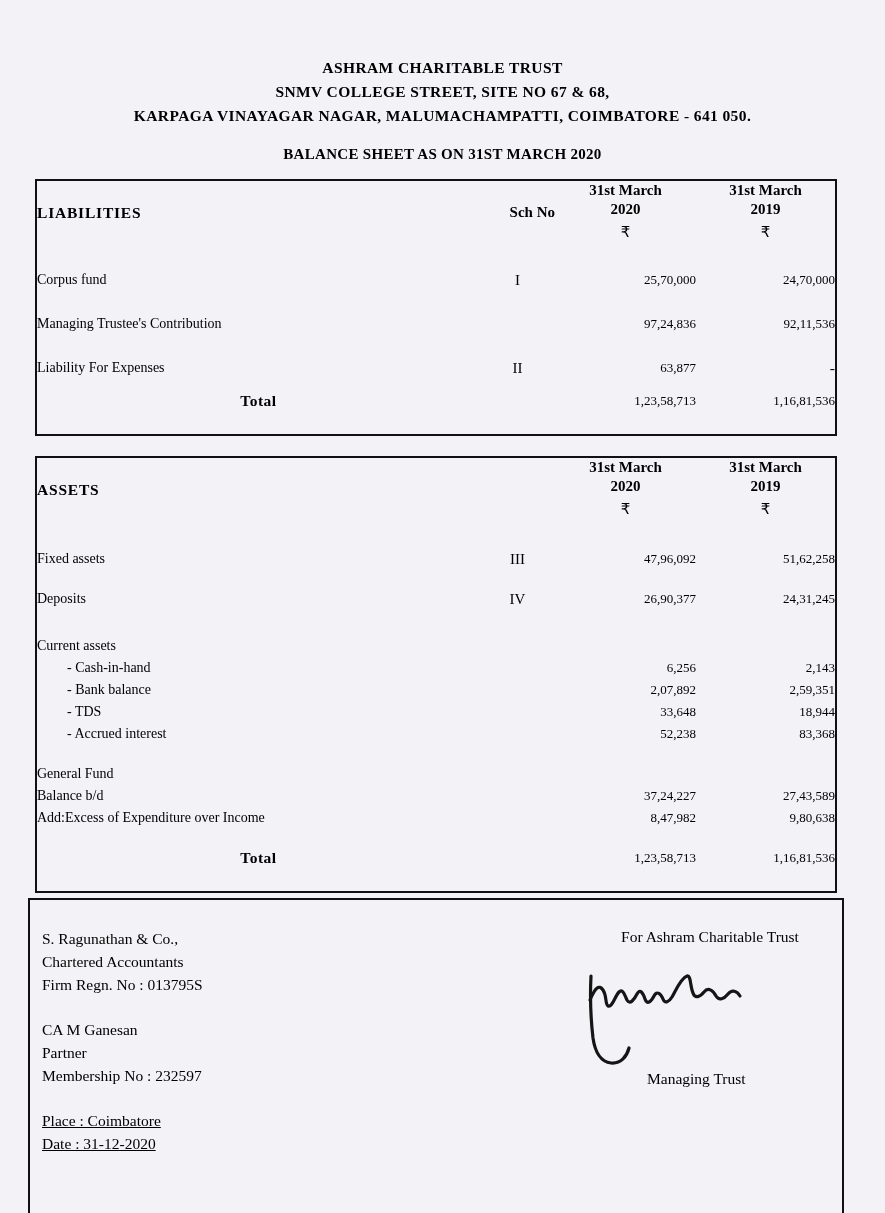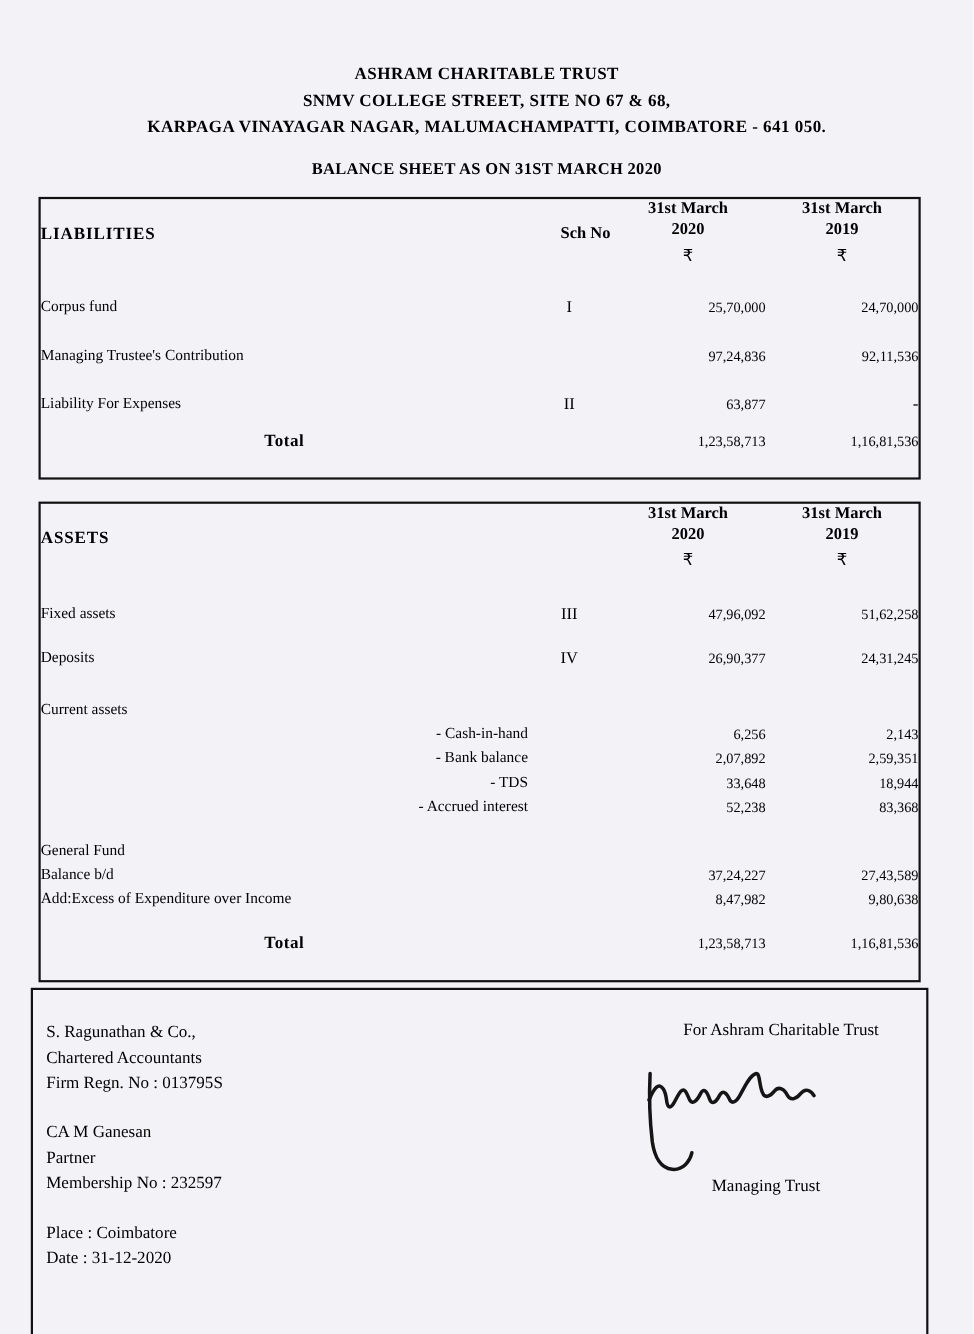--- a/index.html
+++ b/index.html
@@ -103,21 +103,21 @@
     font-size: 15px;
     height: 25px;
     font-family: "DejaVu Sans", sans-serif;
   }
 
   .r-desc {
     text-align: left;
     padding-left: 8px;
     font-size: 14px;
   }
-  .r-desc.sub { padding-left: 46px; text-align: right; }
+  .r-desc.sub { padding-left: 30px; }
   .r-sch {
     text-align: center;
     font-size: 15px;
   }
   .r-num {
     text-align: right;
     padding-right: 12px;
     font-size: 13px;
     font-variant-numeric: tabular-nums;
   }
@@ -156,21 +156,21 @@
     box-sizing: border-box;
   }
   .auditor-block {
     position: absolute;
     left: 12px;
     top: 27px;
     font-size: 15.5px;
     line-height: 23px;
   }
   .auditor-block .grp { margin-bottom: 22px; }
-  .auditor-block .grp:last-child { margin-bottom: 0; }
+  .auditor-block .grp:last-child { margin-bottom: 0; text-decoration: underline; }
 
   .trust-block {
     position: absolute;
     left: 555px;
     top: 28px;
     width: 250px;
     text-align: center;
   }
   .trust-for {
     font-size: 15.5px;

